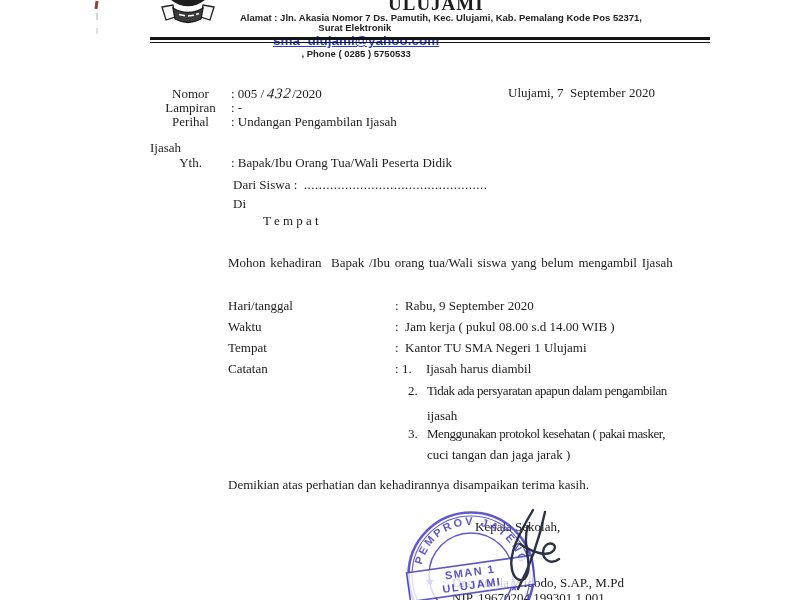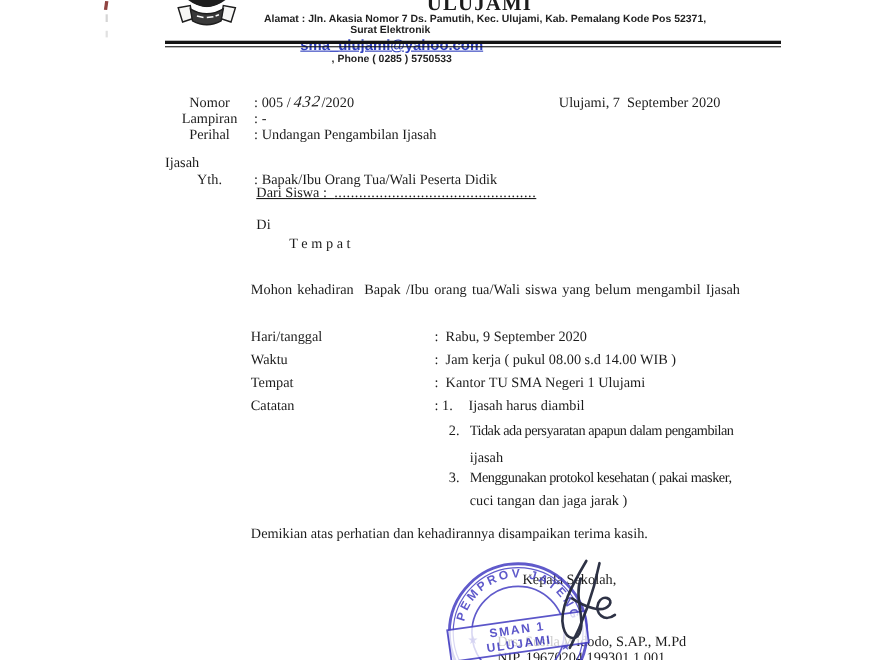--- a/index.html
+++ b/index.html
@@ -61,21 +61,21 @@
   <div class="contact"><span>Surat Elektronik </span><span class="email">sma_ulujami@yahoo.com</span><span>, Phone ( 0285 ) 5750533</span></div>
   <div class="rule"></div>
 
   <div class="ln" style="left:150px;top:86px;"><span class="lbl-m">Nomor</span><span>: 005 / </span><span class="hand">432</span><span>/2020</span></div>
   <div class="ln" style="left:508px;top:86px;">Ulujami, 7  September 2020</div>
   <div class="ln" style="left:150px;top:101px;"><span class="lbl-m">Lampiran</span><span>: -</span></div>
   <div class="ln" style="left:150px;top:115px;"><span class="lbl-m">Perihal</span><span>: Undangan Pengambilan Ijasah</span></div>
 
   <div class="ln" style="left:150px;top:141px;">Ijasah</div>
   <div class="ln" style="left:150px;top:156px;"><span class="lbl-m">Yth.</span><span>: Bapak/Ibu Orang Tua/Wali Peserta Didik</span></div>
-  <div class="ln" style="left:233px;top:168px;text-decoration:underline;"><span>Dari Siswa :  </span><span class="dots">.................................................</span></div>
+  <div class="ln" style="left:233px;top:178px;"><span>Dari Siswa :  </span><span class="dots">.................................................</span></div>
   <div class="ln" style="left:233px;top:197px;">Di</div>
   <div class="ln" style="left:263px;top:214px;">T e m p a t</div>
 
   <div class="ln spread" style="left:228px;top:256px;">Mohon kehadiran  Bapak /Ibu orang tua/Wali siswa yang belum mengambil Ijasah</div>
 
   <div class="ln" style="left:228px;top:299px;"><span class="lbl-b">Hari/tanggal</span><span>:  Rabu, 9 September 2020</span></div>
   <div class="ln" style="left:228px;top:320px;"><span class="lbl-b">Waktu</span><span>:  Jam kerja ( pukul 08.00 s.d 14.00 WIB )</span></div>
   <div class="ln" style="left:228px;top:341px;"><span class="lbl-b">Tempat</span><span>:  Kantor TU SMA Negeri 1 Ulujami</span></div>
 
   <div class="ln" style="left:228px;top:362px;"><span class="lbl-b">Catatan</span><span>: </span><span style="display:inline-block;width:24px;">1.</span><span>Ijasah harus diambil</span></div>

